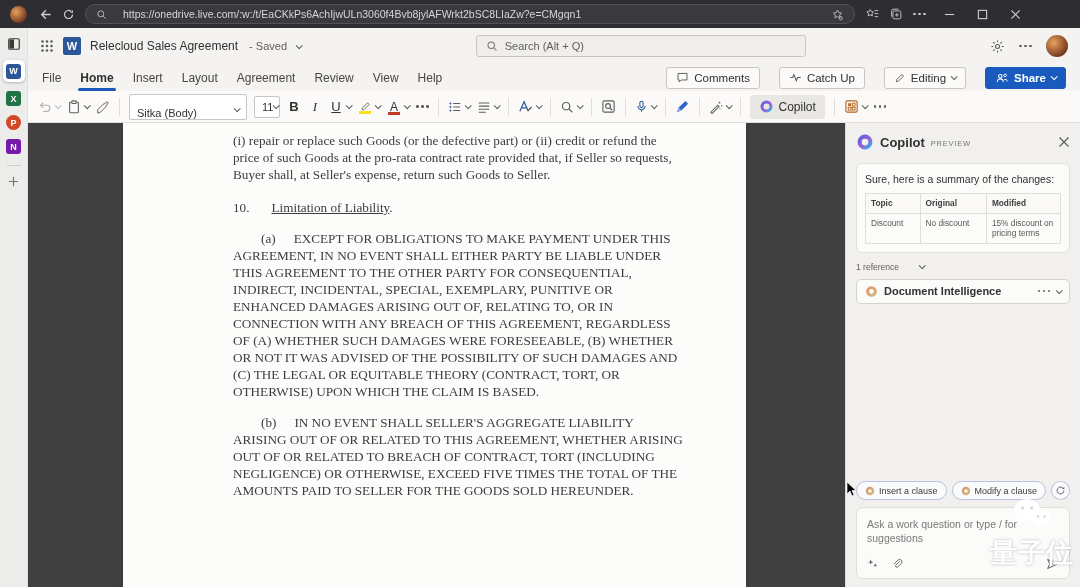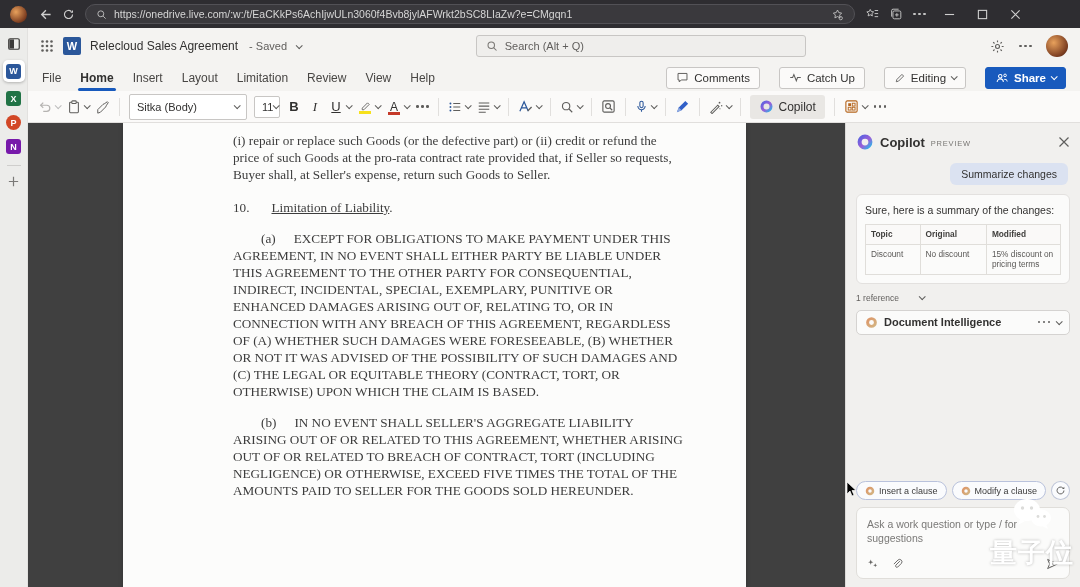--- a/index.html
+++ b/index.html
@@ -13,21 +13,21 @@
   .dots3 { display:inline-flex; gap:2.5px; }
   .dots3 i { width:2.5px; height:2.5px; border-radius:50%; background:#5f5e5c; }
   .dots3.lt i { background:#c4c4c4; }
 
   
   .browser-bar { height:28px; background:#2e2d31; display:flex; align-items:center;
                  gap:10px; padding:0 10px; }
   .b-avatar { width:17px; height:17px; border-radius:50%;
               background:radial-gradient(circle at 35% 35%, #e8a15c, #7a3c20 70%, #2b1a12); }
   .url-pill { flex:1; max-width:770px; height:20px; background:#3a393d; border:1px solid #525156;
-              border-radius:11px; display:flex; align-items:center; gap:7px; padding:0 10px;
+              border-radius:11px; display:flex; align-items:center; gap:16px; padding:0 10px;
               color:#d6d6d6; font-size:10.5px; }
   .url-text { white-space:nowrap; overflow:hidden; flex:1; }
   .win-controls { display:flex; align-items:center; gap:22px; margin-left:8px; padding-right:4px; }
 
   
   .main-row { display:flex; height:559px; }
   .app-rail { width:28px; background:#ececea; border-right:1px solid #e2e1df;
               display:flex; flex-direction:column; align-items:center; padding-top:9px; gap:9px; }
   .tile { width:15px; height:15px; border-radius:3px; color:#fff; font-size:9px; font-weight:bold;
           display:flex; align-items:center; justify-content:center; }
@@ -61,21 +61,21 @@
   .chip { height:22px; border:1px solid #c8c6c4; border-radius:3px; background:#fbfaf9;
           display:flex; align-items:center; gap:5px; padding:0 9px; font-size:11.5px; color:#323130; }
   .chip.share { background:#185abd; border-color:#185abd; color:#fff; font-weight:bold; }
 
   
   .ribbon { height:32px; background:#fbfaf9; border-bottom:1px solid #e1dfdd;
             display:flex; align-items:center; padding:0 10px; gap:7px; color:#5f5e5c; }
   .rsep { width:1px; height:18px; background:#e1dfdd; margin:0 2px; flex:none; }
   .rbtn { display:flex; align-items:center; gap:3px; }
   .fontbox { width:118px; height:22px; border:1px solid #c8c6c4; border-radius:2px; background:#fff;
-             display:flex; align-items:center; justify-content:space-between; padding:12px 7px;
+             display:flex; justify-content:space-between; padding:12px 7px;
              font-size:11px; color:#323130; }
   .sizebox { width:26px; height:22px; border:1px solid #c8c6c4; border-radius:2px; background:#fff;
              display:flex; align-items:center; justify-content:space-between; padding:0 7px;
              font-size:11px; color:#323130; }
   .fmt { font-size:13px; color:#323130; width:14px; text-align:center; }
   .fmt.b { font-weight:bold; } .fmt.i { font-style:italic; font-family:"Liberation Serif",serif; }
   .fmt.u { text-decoration:underline; }
   .mark { position:relative; font-size:12px; color:#323130; width:14px; text-align:center; }
   .mark::after { content:""; position:absolute; left:1px; right:1px; bottom:-1px; height:3px; }
   .mark.hl::after { background:#f7e11c; } .mark.fc::after { background:#c53929; }
@@ -291,21 +291,21 @@
           </span>
         <span class="w-avatar"></span>
       </div>
     </div>
 
     <div class="menu-bar">
       <span class="menu-item">File</span>
       <span class="menu-item active">Home</span>
       <span class="menu-item">Insert</span>
       <span class="menu-item">Layout</span>
-      <span class="menu-item">Limitation</span>
+      <span class="menu-item">Agreement</span>
       <span class="menu-item">Review</span>
       <span class="menu-item">View</span>
       <span class="menu-item">Help</span>
       <span class="menu-spacer"></span>
       <span class="chip">
         <span class="ic">
           <svg width="13" height="13" viewBox="0 0 16 16">
               <path d="M2.5 3h11v8h-7L4 13.5V11H2.5z" fill="none" stroke="#5f5e5c" stroke-width="1.2"></path>
             </svg>
         </span>
@@ -515,21 +515,20 @@
           </span>
           <span class="cp-title">Copilot</span>
           <span class="cp-badge">PREVIEW</span>
           <span class="ic cp-close">
             <svg width="12" height="12" viewBox="0 0 12 12">
                 <path d="M1.5 1.5 10.5 10.5M10.5 1.5 1.5 10.5" stroke="#5f5e5c" stroke-width="1.2"></path>
               </svg>
           </span>
         </div>
 
-        <div class="bubble-user">Summarize changes</div>
 
         <div class="card">
           <div class="card-intro">Sure, here is a summary of the changes:</div>
           <table class="cp">
             <colgroup>
                 <col class="c-topic">
                 <col class="c-orig">
                 <col class="c-mod">
               </colgroup>
             <tbody>

